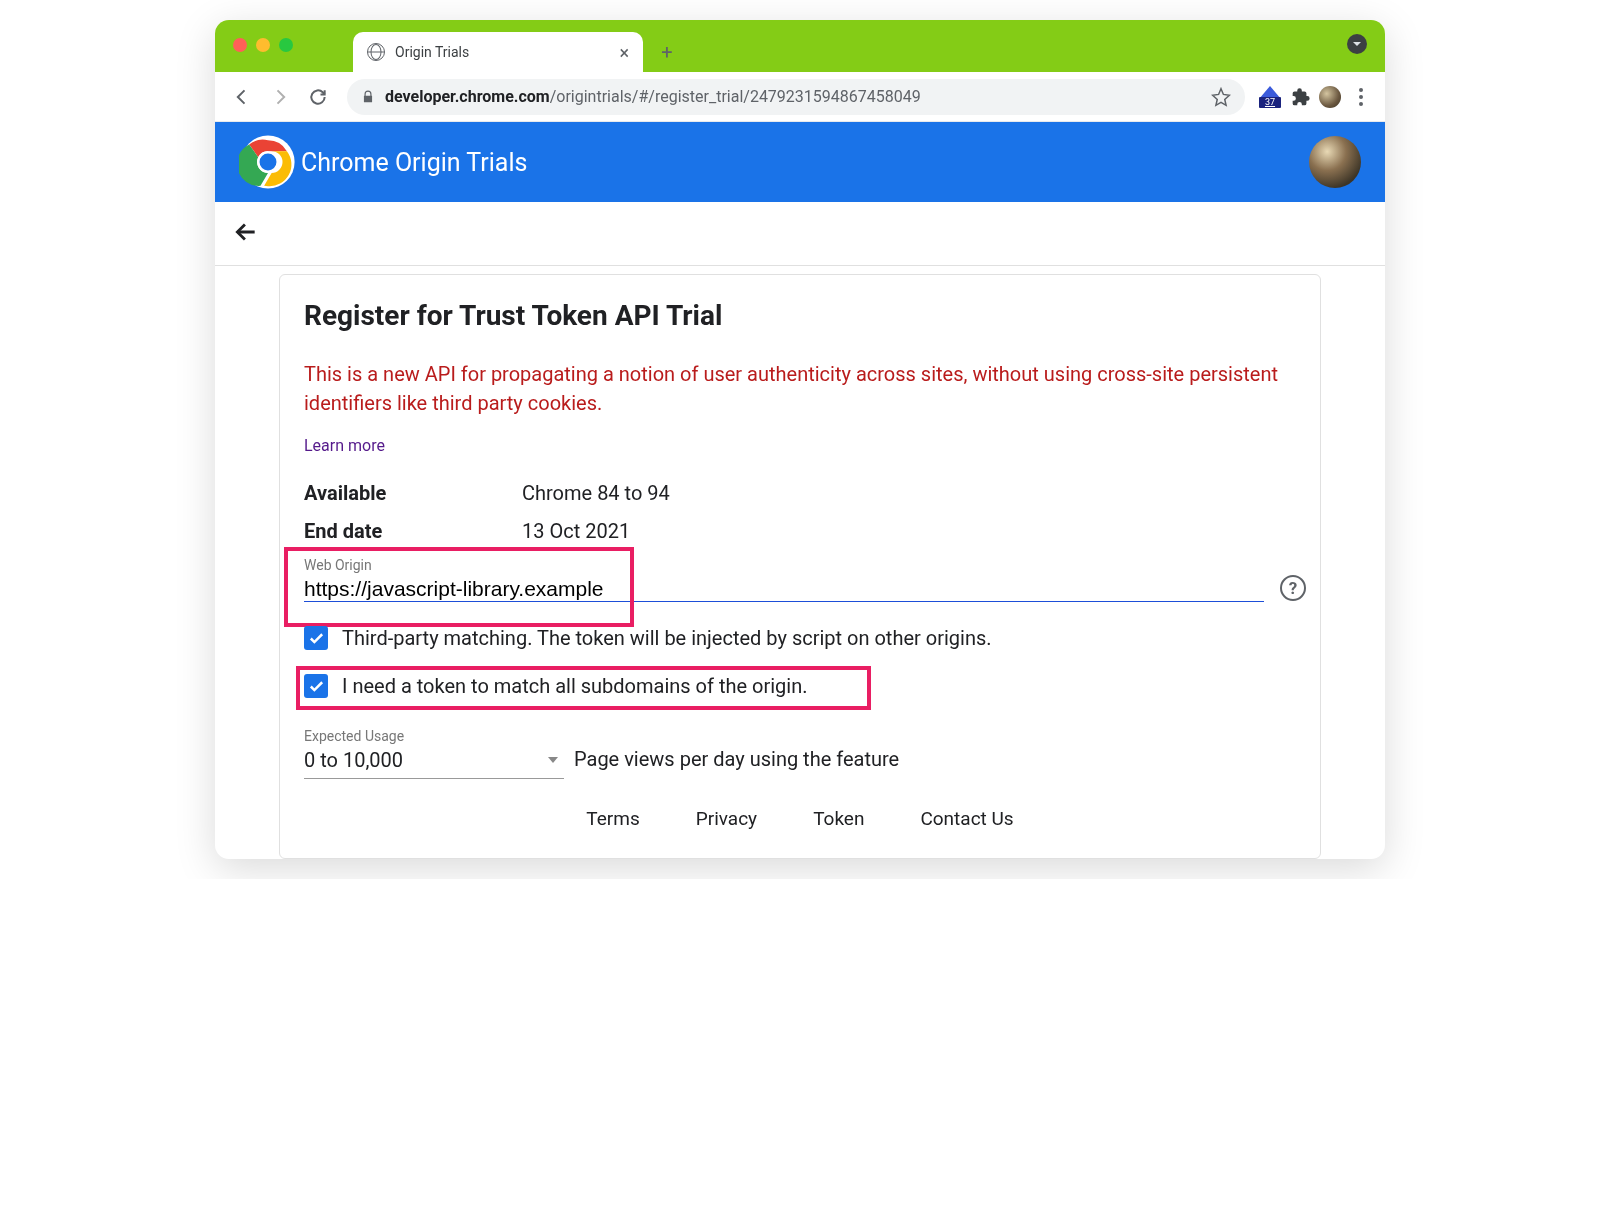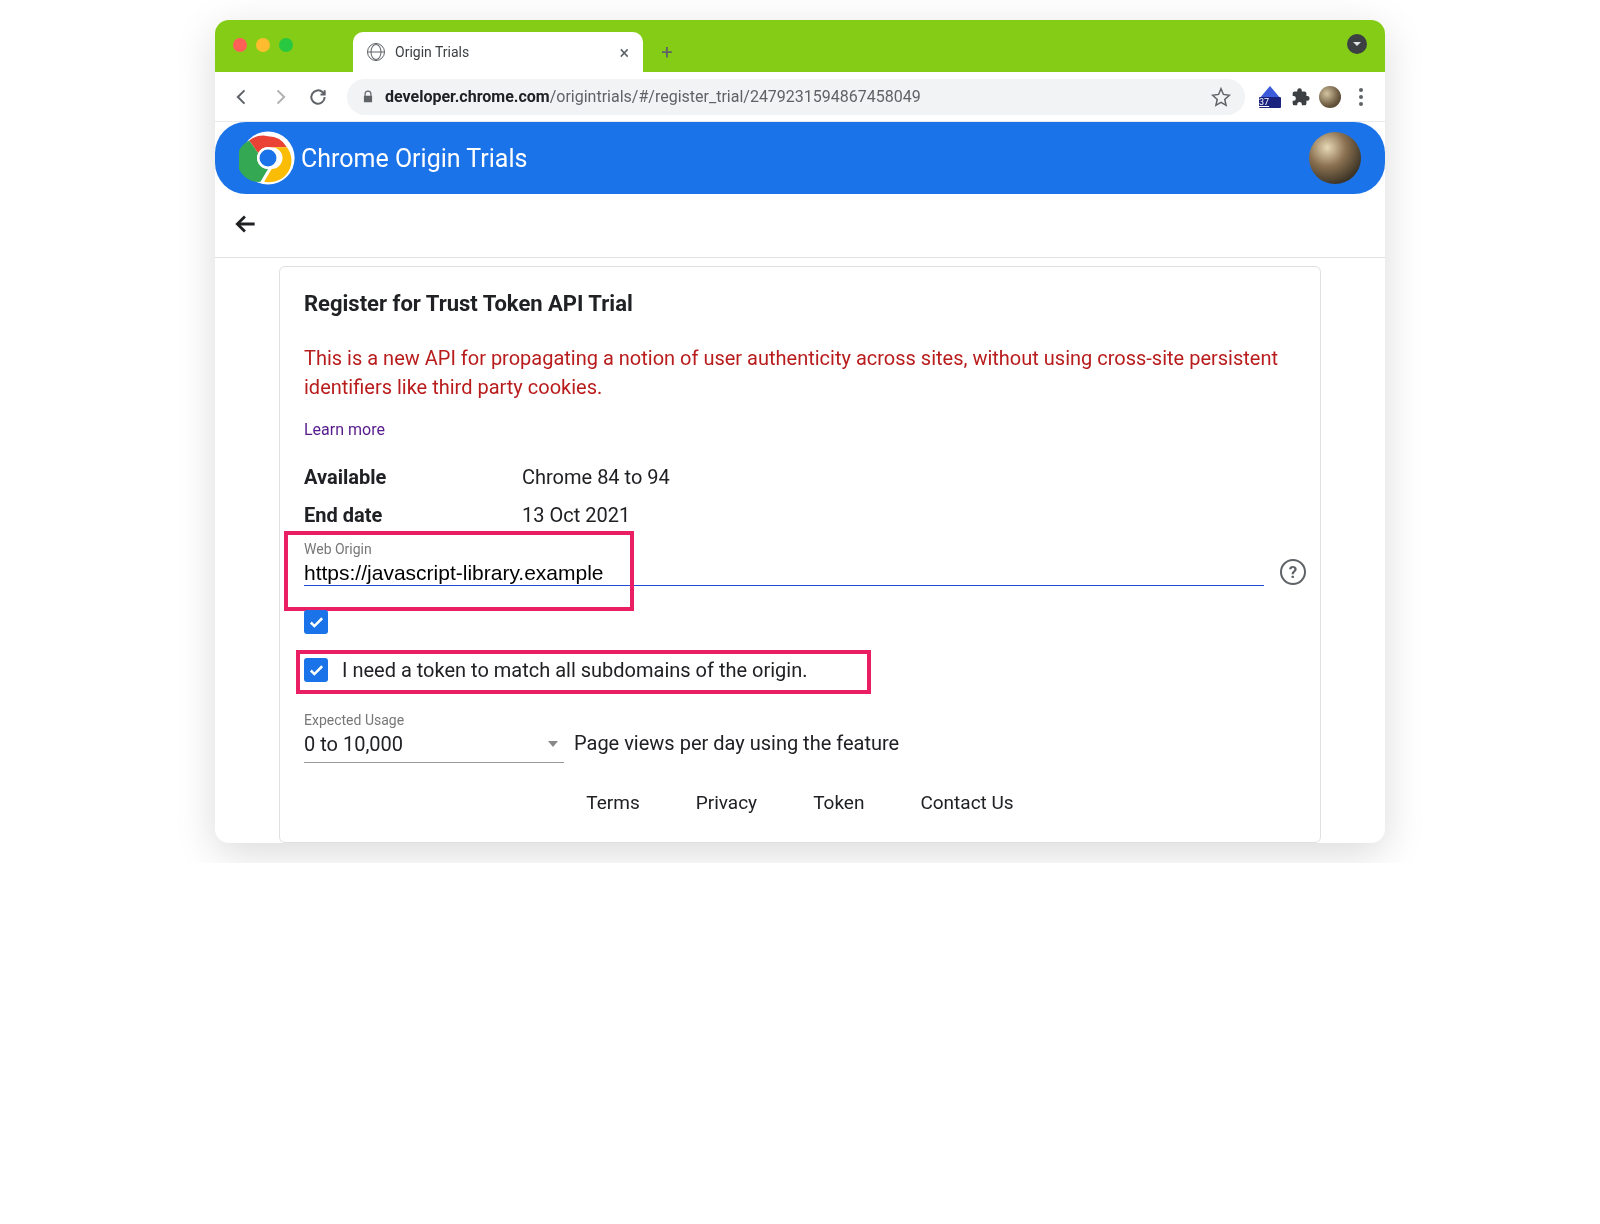--- a/index.html
+++ b/index.html
@@ -65,42 +65,42 @@
   display:flex; align-items:center; padding:0 14px; gap:10px;
   margin: 0 6px;
 }
 .lock{width:14px;height:14px;}
 .url{font-size:16px;color:#5f6368;flex:1;}
 .url .dark{color:#202124;font-weight:bold;}
 .star{width:20px;height:20px;}
 .ext-ic{width:22px;height:22px;display:flex;align-items:center;justify-content:center;}
 .ext-badge{position:relative;width:22px;height:22px;}
 .ext-badge .tri{position:absolute;top:0;width:0;height:0;border-left:11px solid transparent;border-right:11px solid transparent;border-bottom:13px solid #3b5bdb;}
-.ext-badge .num{position:absolute;bottom:0;left:0;right:0;background:#1a237e;color:#fff;font-size:9px;line-height:11px;height:11px;border-radius:1px;text-decoration:underline;}
+.ext-badge .num{position:absolute;bottom:0;left:0;right:0;background:#1a237e;color:#fff;font-size:9px;text-align:center;line-height:11px;height:11px;border-radius:1px;text-decoration:underline;}
 .avatar-sm{width:22px;height:22px;border-radius:50%;background:radial-gradient(circle at 35% 35%,#d4c5a0,#6b5840 60%,#3a3020);}
 .dots{display:flex;flex-direction:column;gap:3px;align-items:center;justify-content:center;width:24px;}
 .dots span{width:4px;height:4px;background:#5f6368;border-radius:50%;}
 
 .bluebar{
-  height:72px;background:#1a73e8;display:flex;align-items:center;justify-content:space-between;padding:0 24px;border-radius:31px;
+  height:80px;background:#1a73e8;display:flex;align-items:center;justify-content:space-between;padding:0 24px;
 }
 .brand{display:flex;align-items:center;gap:4px;}
 .chrome-logo{width:58px;height:58px;position:relative;}
 .brand-txt{color:#fff;font-size:25px;font-weight:400;}
 .avatar-lg{width:52px;height:52px;border-radius:50%;background:radial-gradient(circle at 35% 30%,#e8d9b5,#8a7050 38%,#3d3527 75%);}
 .subbar{height:64px;display:flex;align-items:center;padding:0 18px;border-bottom:1px solid #e0e0e0;}
 .backarr{cursor:pointer;}
 .backarr svg{width:26px;height:26px;}
 .card{
   margin: 8px auto 0; width: 1042px;
   border:1px solid #e0e0e0; border-radius:6px;
   padding: 24px 24px 20px;
   font-size:20px;
 }
-h1{font-size:22px;font-weight:700;margin-bottom:28px;color:#202124;}
+h1{font-size:28px;font-weight:700;margin-bottom:28px;color:#202124;}
 .desc{line-height:1.45;color:#b91c1c;margin-bottom:14px;}
 .learn{color:#551a8b;font-size:16px;cursor:pointer;display:inline-block;margin-bottom:26px;}
 .meta-row{display:flex;margin-bottom:14px;}
 .meta-row .k{width:218px;font-weight:700;}
 .meta-row .v{}
 .field-wrap{position:relative;margin-top:10px;}
 .hl{position:absolute;border:4px solid #e91e63;pointer-events:none;}
 .hl1{left:-20px;top:-10px;width:350px;height:80px;}
 .field-label{font-size:14px;color:#777;margin-bottom:2px;}
 .txt-input{
@@ -241,20 +241,21 @@
       <input class="txt-input" value="https://javascript-library.example" style="">
       <div class="help-ic">?</div>
     </div>
 
     <div class="chk-row">
       <div class="cbox">
         <svg viewBox="0 0 24 24" fill="none" stroke="#fff" stroke-width="3.5">
             <path d="M4 12l5 5L20 6"></path>
           </svg>
       </div>
+      <span class="chk-lbl">Third-party matching. The token will be injected by script on other origins.</span>
     </div>
 
     <div class="chk-row">
       <div class="hl hl2"></div>
       <div class="cbox">
         <svg viewBox="0 0 24 24" fill="none" stroke="#fff" stroke-width="3.5">
             <path d="M4 12l5 5L20 6"></path>
           </svg>
       </div>
       <span class="chk-lbl">I need a token to match all subdomains of the origin.</span>

